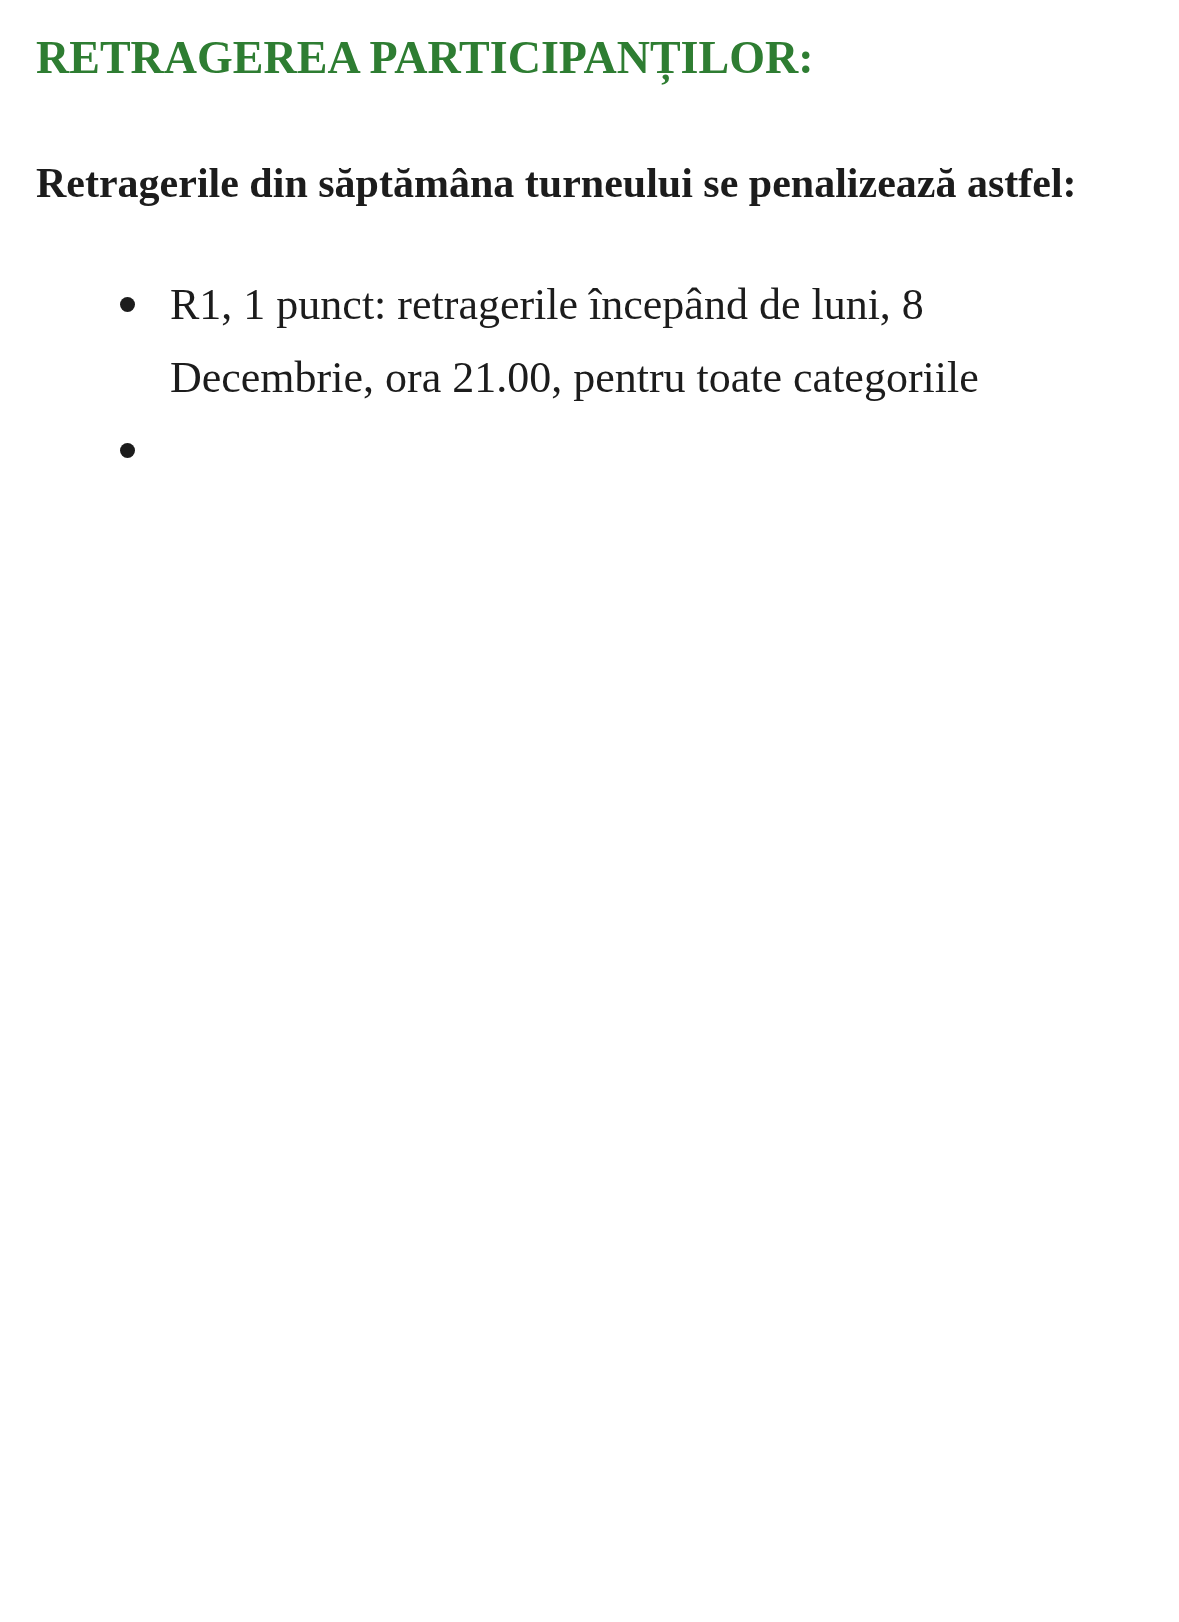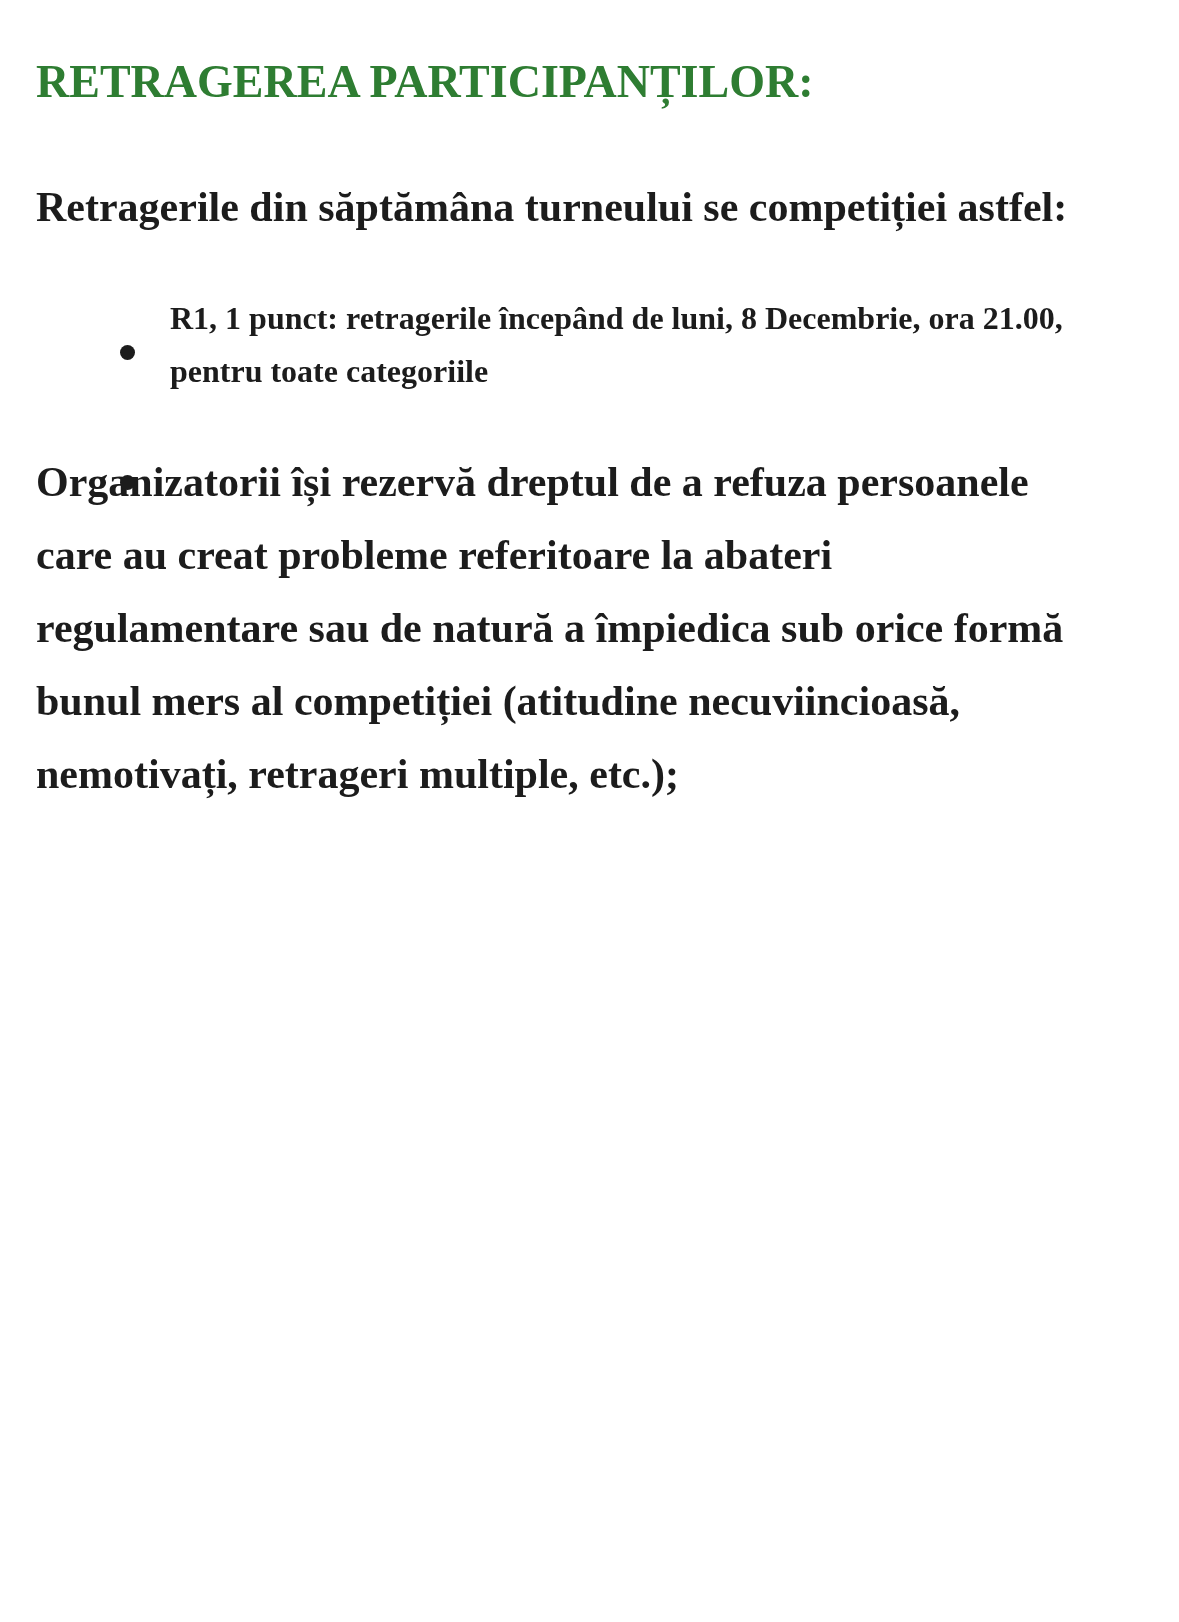--- a/index.html
+++ b/index.html
@@ -1,20 +1,20 @@
 <!DOCTYPE html>
 <html style="--heading-color: #2e7d32; --body-color: #1c1c1c; --page-bg: #ffffff;"><head>
 <meta charset="utf-8">
 <style>
   :root {
     --heading-color: #2e7d32;
     --body-color: #1c1c1c;
     --page-bg: #ffffff;
   }
-  * { box-sizing: border-box; margin-top: 24px; }
+  * { box-sizing: border-box; }
   html, body {
     margin: 0;
     padding: 0;
     background: var(--page-bg);
   }
   body {
     width: 1179px;
     min-height: 1622px;
     font-family: "Liberation Serif", "DejaVu Serif", serif;
     font-weight: 700;
@@ -40,23 +40,23 @@
     margin-bottom: 48px;
   }
   .doc-list {
     list-style: none;
     margin: 0 0 0 0;
     padding: 0 0 0 84px;
   }
   .doc-list li {
     position: relative;
     padding-left: 50px;
-    font-size: 32px;
-    line-height: 53px;
-    font-weight: 700;
+    font-size: 44px;
+    line-height: 73px;
+    font-weight: 400;
   }
   .bullet-dot {
     position: absolute;
     left: 0;
     top: 29px;
     width: 15px;
     height: 15px;
     border-radius: 50%;
     background: var(--body-color);
   }
@@ -64,27 +64,26 @@
     margin-top: 48px;
   }
 </style>
 </head>
 <body>
 
 <div class="page">
 
   <h1 class="doc-heading">RETRAGEREA PARTICIPANȚILOR:</h1>
 
-  <p class="doc-paragraph intro">Retragerile din săptămâna turneului se competiției astfel:</p>
+  <p class="doc-paragraph intro">Retragerile din săptămâna turneului se penalizează astfel:</p>
 
   <ul class="doc-list">
     <li>
       <span class="bullet-dot"></span>
       <span>R1, 1 punct: retragerile începând de luni, 8 Decembrie, ora 21.00, pentru toate categoriile</span>
     </li>
     <li>
       <span class="bullet-dot"></span>
     </li>
   </ul>
 
-  <p class="doc-paragraph closing">Organizatorii își rezervă dreptul de a refuza persoanele care au creat probleme referitoare la abateri regulamentare sau de natură a împiedica sub orice formă bunul mers al competiției (atitudine necuviincioasă, nemotivați, retrageri multiple, etc.);</p>
 
 </div>
 
 </body></html>

